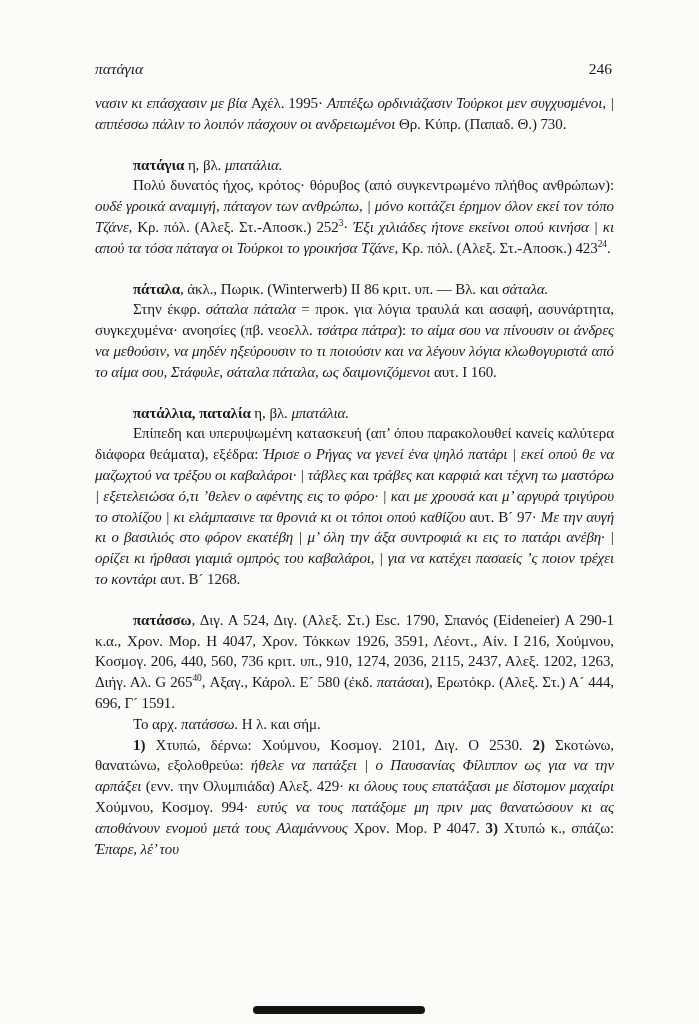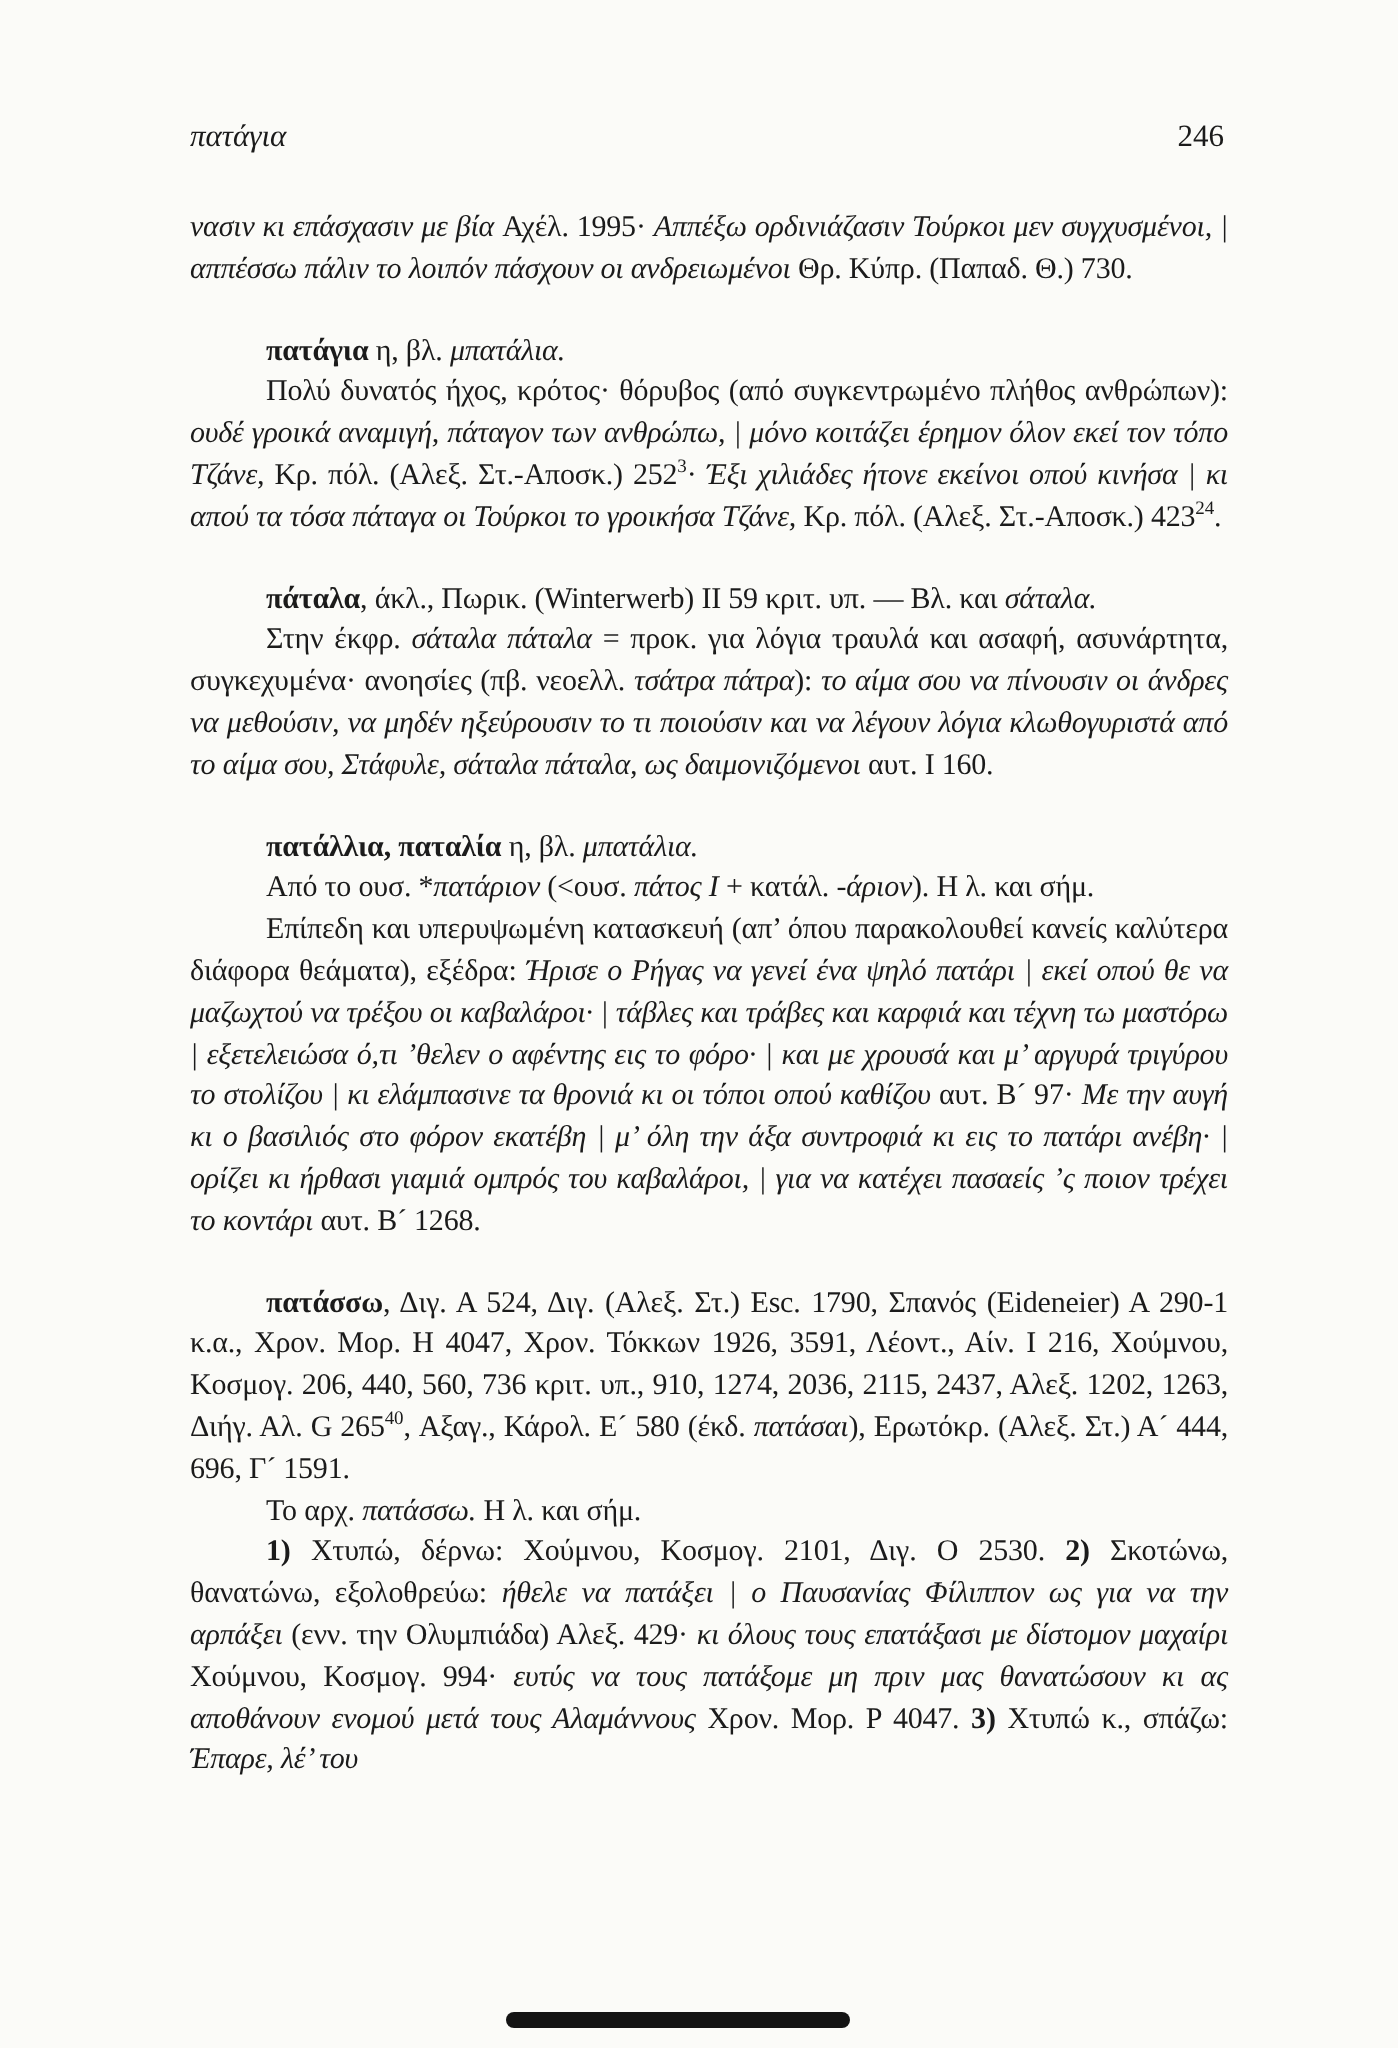--- a/index.html
+++ b/index.html
@@ -13,21 +13,21 @@
   }
   .page { position: absolute; inset: 0; }
   .header {
     position: absolute; top: 60px; left: 95px; width: 517px;
     display: flex; justify-content: space-between; align-items: baseline;
     font-size: 15.5px;
   }
   .running-title { font-style: italic; }
   .page-number { font-style: normal; }
   .text-block {
-    position: absolute; top: 104px; left: 95px; width: 519px;
+    position: absolute; top: 93px; left: 95px; width: 519px;
     font-size: 15px; line-height: 20.8px;
     text-align: justify;
     letter-spacing: -0.1px;
   }
   p.para { margin: 0; padding: 0; }
   p.para.indent { text-indent: 38px; }
   p.para.spaced { margin-top: 20px; }
   .seg-r { font-style: normal; font-weight: normal; }
   .seg-i { font-style: italic; }
   .seg-b { font-weight: bold; }
@@ -44,24 +44,23 @@
 <div class="page">
   <div class="header">
     <span class="running-title">πατάγια</span>
     <span class="page-number">246</span>
   </div>
 
   <div class="text-block">
       <p class="para"><span class="seg-i">νασιν κι επάσχασιν με βία </span><span class="seg-r">Αχέλ. 1995· </span><span class="seg-i">Αππέξω ορδινιάζασιν Τούρκοι μεν συγχυσμένοι, | αππέσσω πάλιν το λοιπόν πάσχουν οι ανδρειωμένοι </span><span class="seg-r">Θρ. Κύπρ. (Παπαδ. Θ.) 730.</span></p>
       <p class="para indent spaced"><span class="seg-b">πατάγια </span><span class="seg-r">η, βλ. </span><span class="seg-i">μπατάλια.</span></p>
       <p class="para indent"><span class="seg-r">Πολύ δυνατός ήχος, κρότος· θόρυβος (από συγκεντρωμένο πλήθος ανθρώπων): </span><span class="seg-i">ουδέ γροικά αναμιγή, πάταγον των ανθρώπω, | μόνο κοιτάζει έρημον όλον εκεί τον τόπο Τζάνε, </span><span class="seg-r">Κρ. πόλ. (Αλεξ. Στ.-Αποσκ.) 252</span><span class="seg-sup">3</span><span class="seg-r">· </span><span class="seg-i">Έξι χιλιάδες ήτονε εκείνοι οπού κινήσα | κι απού τα τόσα πάταγα οι Τούρκοι το γροικήσα Τζάνε, </span><span class="seg-r">Κρ. πόλ. (Αλεξ. Στ.-Αποσκ.) 423</span><span class="seg-sup">24</span><span class="seg-r">.</span></p>
-      <p class="para indent spaced"><span class="seg-b">πάταλα</span><span class="seg-r">, άκλ., Πωρικ. (Winterwerb) II 59 κριτ. υπ. — Βλ. και </span><span class="seg-i">σάταλα.</span></p>
+      <p class="para indent spaced"><span class="seg-b">πάταλα</span><span class="seg-r">, άκλ., Πωρικ. (Winterwerb) II 86 κριτ. υπ. — Βλ. και </span><span class="seg-i">σάταλα.</span></p>
       <p class="para indent"><span class="seg-r">Στην έκφρ. </span><span class="seg-i">σάταλα πάταλα</span><span class="seg-r"> = προκ. για λόγια τραυλά και ασαφή, ασυνάρτητα, συγκεχυμένα· ανοησίες (πβ. νεοελλ. </span><span class="seg-i">τσάτρα πάτρα</span><span class="seg-r">): </span><span class="seg-i">το αίμα σου να πίνουσιν οι άνδρες να μεθούσιν, να μηδέν ηξεύρουσιν το τι ποιούσιν και να λέγουν λόγια κλωθογυριστά από το αίμα σου, Στάφυλε, σάταλα πάταλα, ως δαιμονιζόμενοι </span><span class="seg-r">αυτ. I 160.</span></p>
       <p class="para indent spaced"><span class="seg-b">πατάλλια, παταλία </span><span class="seg-r">η, βλ. </span><span class="seg-i">μπατάλια.</span></p>
-      <p class="para indent"><span class="seg-r">Από το ουσ. *</span><span class="seg-i">πατάριον</span><span class="seg-r"> (&lt;ουσ. </span><span class="seg-i">πάτος Ι</span><span class="seg-r"> + κατάλ. </span><span class="seg-i">-άριον</span><span class="seg-r">). Η λ. και σήμ.</span></p>
       <p class="para indent"><span class="seg-r">Επίπεδη και υπερυψωμένη κατασκευή (απ’ όπου παρακολουθεί κανείς καλύτερα διάφορα θεάματα), εξέδρα: </span><span class="seg-i">Ήρισε ο Ρήγας να γενεί ένα ψηλό πατάρι | εκεί οπού θε να μαζωχτού να τρέξου οι καβαλάροι· | τάβλες και τράβες και καρφιά και τέχνη τω μαστόρω | εξετελειώσα ό,τι ’θελεν ο αφέντης εις το φόρο· | και με χρουσά και μ’ αργυρά τριγύρου το στολίζου | κι ελάμπασινε τα θρονιά κι οι τόποι οπού καθίζου </span><span class="seg-r">αυτ. Β´ 97· </span><span class="seg-i">Με την αυγή κι ο βασιλιός στο φόρον εκατέβη | μ’ όλη την άξα συντροφιά κι εις το πατάρι ανέβη· | ορίζει κι ήρθασι γιαμιά ομπρός του καβαλάροι, | για να κατέχει πασαείς ’ς ποιον τρέχει το κοντάρι </span><span class="seg-r">αυτ. Β´ 1268.</span></p>
       <p class="para indent spaced"><span class="seg-b">πατάσσω</span><span class="seg-r">, Διγ. Α 524, Διγ. (Αλεξ. Στ.) Esc. 1790, Σπανός (Eideneier) Α 290-1 κ.α., Χρον. Μορ. Η 4047, Χρον. Τόκκων 1926, 3591, Λέοντ., Αίν. Ι 216, Χούμνου, Κοσμογ. 206, 440, 560, 736 κριτ. υπ., 910, 1274, 2036, 2115, 2437, Αλεξ. 1202, 1263, Διήγ. Αλ. G 265</span><span class="seg-sup">40</span><span class="seg-r">, Αξαγ., Κάρολ. Ε´ 580 (έκδ. </span><span class="seg-i">πατάσαι</span><span class="seg-r">), Ερωτόκρ. (Αλεξ. Στ.) Α´ 444, 696, Γ´ 1591.</span></p>
       <p class="para indent"><span class="seg-r">Το αρχ. </span><span class="seg-i">πατάσσω.</span><span class="seg-r"> Η λ. και σήμ.</span></p>
       <p class="para indent"><span class="seg-b">1) </span><span class="seg-r">Χτυπώ, δέρνω: Χούμνου, Κοσμογ. 2101, Διγ. Ο 2530. </span><span class="seg-b">2) </span><span class="seg-r">Σκοτώνω, θανατώνω, εξολοθρεύω: </span><span class="seg-i">ήθελε να πατάξει | ο Παυσανίας Φίλιππον ως για να την αρπάξει </span><span class="seg-r">(ενν. την Ολυμπιάδα) Αλεξ. 429· </span><span class="seg-i">κι όλους τους επατάξασι με δίστομον μαχαίρι </span><span class="seg-r">Χούμνου, Κοσμογ. 994· </span><span class="seg-i">ευτύς να τους πατάξομε μη πριν μας θανατώσουν κι ας αποθάνουν ενομού μετά τους Αλαμάννους </span><span class="seg-r">Χρον. Μορ. P 4047. </span><span class="seg-b">3) </span><span class="seg-r">Χτυπώ κ., σπάζω: </span><span class="seg-i">Έπαρε, λέ’ του</span></p>
     </div>
 
   <div class="artifact"></div>
 </div>
 
 </body></html>

